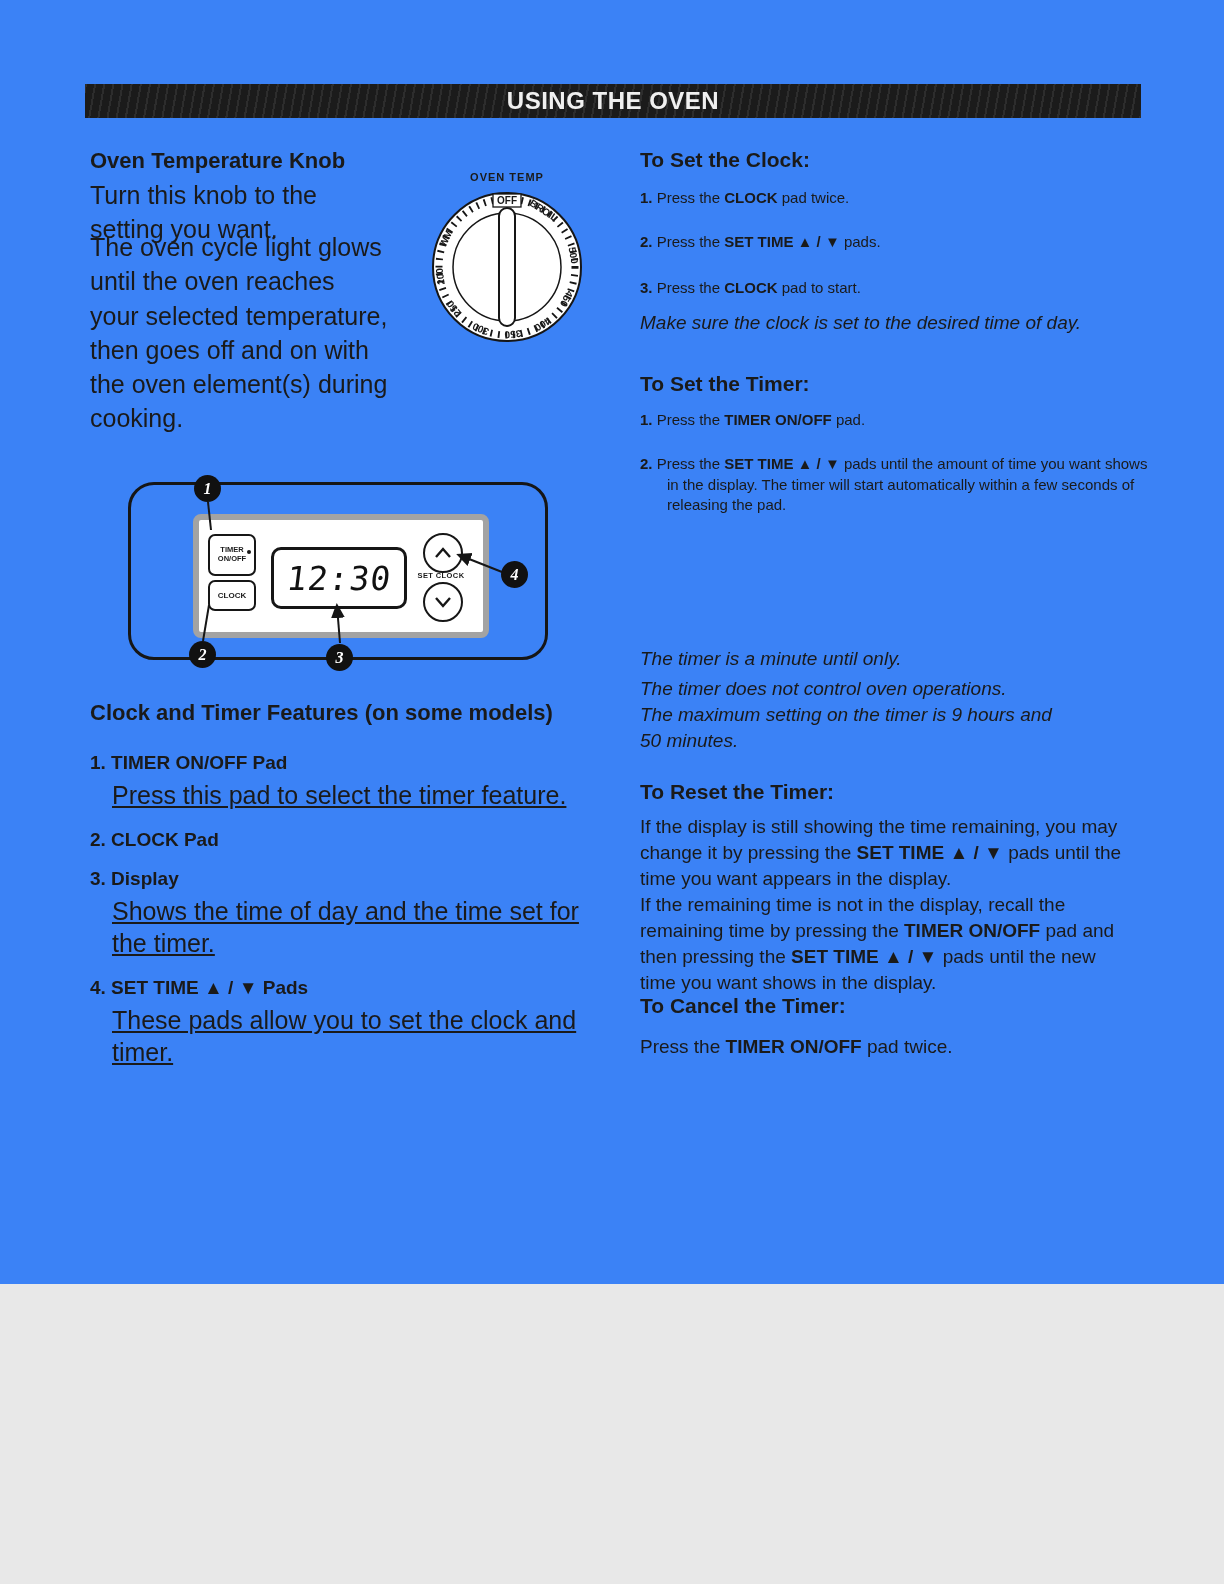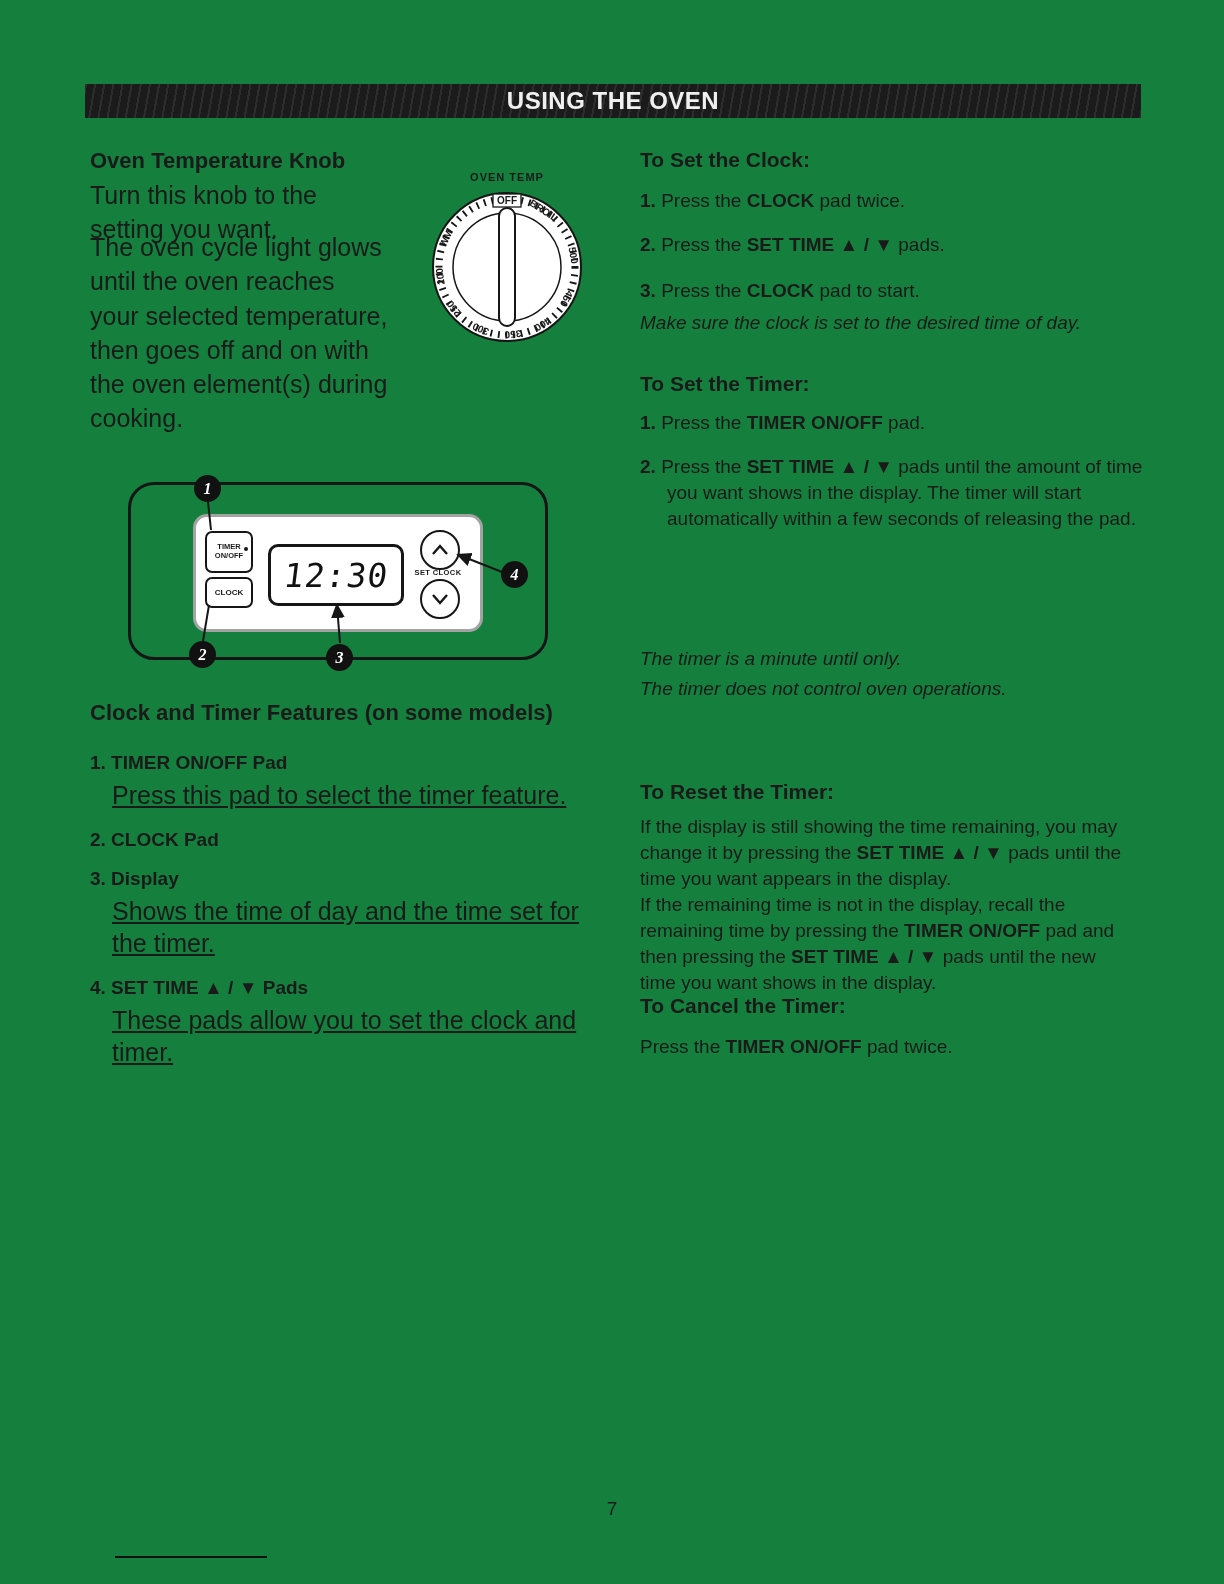--- a/index.html
+++ b/index.html
@@ -1,46 +1,46 @@
 <!DOCTYPE html>
 <html><head>
 <meta charset="utf-8">
 <style>
   html,body { margin:0; padding:0; background:#e8e8e8; }
   .page {
-    position:relative; width:1224px; height:1584px; margin:0 auto;
-    background:#15803d; color:#1a1a1a;
+    position:relative; width:1224px; height:1284px; margin:0 auto;
+    background:#3b82f6; color:#1a1a1a;
     font-family:"Liberation Sans", sans-serif; overflow:hidden;
   }
   
   .title-bar {
     position:absolute; left:85px; top:84px; width:1056px; height:34px;
     background:#1b1b1b; color:#f0f0f0;
     background-image:repeating-linear-gradient(100deg, rgba(255,255,255,.08) 0 2px, transparent 2px 9px);
     display:flex; align-items:center; justify-content:center;
     font-weight:bold; font-size:24px; letter-spacing:.5px;
   }
   
   .col-left  { position:absolute; left:90px;  top:148px; width:505px; height:900px; }
   .col-right { position:absolute; left:640px; top:148px; width:505px; height:950px; }
   .col-left > *, .col-right > * { position:absolute; margin:0; }
   .hL { font-size:22px; font-weight:bold; }
   .hR { font-size:21px; font-weight:bold; }
   .body { font-size:25px; line-height:1.37; }
-  .step { font-size:19px; line-height:1.37; padding-left:27px; text-indent:-27px; }
+  .step { font-size:15px; line-height:1.37; padding-left:27px; text-indent:-27px; }
   .note { font-size:19px; line-height:1.37; }
   
   .knob-svg { left:332px; top:22px; }
   .knob-title-txt { font-size:11px; font-weight:bold; letter-spacing:1px; fill:#1a1a1a; }
   .dial-txt { font-size:10px; font-weight:bold; fill:#1a1a1a; }
   
   .clock-illus { left:38px; top:334px; width:414px; height:172px;
     border:3px solid #161616; border-radius:26px; }
   .panel { position:absolute; left:62px; top:29px; width:284px; height:112px;
-    border:3px solid #a3a3a3; border-radius:14px; background:#fff; }
+    border:6px solid #a3a3a3; border-radius:8px; background:#fff; }
   .btn-timer { position:absolute; left:9px; top:14px; width:44px; height:38px;
     border:2px solid #161616; border-radius:7px;
     display:flex; flex-direction:column; align-items:center; justify-content:center;
     font-size:7.5px; font-weight:bold; line-height:1.15; text-align:center; }
   .btn-timer .dot { position:absolute; right:3px; top:14px; width:4px; height:4px; border-radius:50%; background:#161616; }
   .btn-clock { position:absolute; left:9px; top:60px; width:44px; height:27px;
     border:2px solid #161616; border-radius:7px;
     display:flex; align-items:center; justify-content:center; font-size:8px; font-weight:bold; }
   .display { position:absolute; left:72px; top:27px; width:130px; height:56px;
     border:3px solid #161616; border-radius:10px;
@@ -182,21 +182,21 @@
     <h3 class="hR" style="left:0; top:0;">To Set the Clock:</h3>
     <p class="step" style="left:0; top:40px;  width:490px;"><span style="font-weight: bold;">1. </span><span>Press the </span><span style="font-weight: bold;">CLOCK</span><span> pad twice.</span></p>
     <p class="step" style="left:0; top:84px;  width:490px;"><span style="font-weight: bold;">2. </span><span>Press the </span><span style="font-weight: bold;">SET TIME ▲ / ▼</span><span> pads.</span></p>
     <p class="step" style="left:0; top:130px; width:490px;"><span style="font-weight: bold;">3. </span><span>Press the </span><span style="font-weight: bold;">CLOCK</span><span> pad to start.</span></p>
     <p class="note" style="left:0; top:162px; width:490px;"><span style="font-style: italic;">Make sure the clock is set to the desired time of day.</span></p>
 
     <h3 class="hR" style="left:0; top:224px;">To Set the Timer:</h3>
     <p class="step" style="left:0; top:262px; width:490px;"><span style="font-weight: bold;">1. </span><span>Press the </span><span style="font-weight: bold;">TIMER ON/OFF</span><span> pad.</span></p>
     <p class="step" style="left:0; top:306px; width:482px;"><span style="font-weight: bold;">2. </span><span>Press the </span><span style="font-weight: bold;">SET TIME ▲ / ▼</span><span> pads until the amount of time you want shows in the display. The timer will start automatically within a few seconds of releasing the pad.</span></p>
     <p class="note" style="left:0; top:498px; width:470px;"><span style="font-style: italic;">The timer is a minute until only.</span></p>
-    <p class="note" style="left:0; top:528px; width:430px;"><span style="font-style: italic;">The timer does not control oven operations.</span><br></p>
+    <p class="note" style="left:0; top:528px; width:430px;"><span style="font-style: italic;">The timer does not control oven operations.</span><br><span style="font-style: italic;">The maximum setting on the timer is 9 hours and 50 minutes.</span></p>
 
     <h3 class="hR" style="left:0; top:632px;">To Reset the Timer:</h3>
     <p class="note" style="left:0; top:744px; width:480px;"><span>If the remaining time is not in the display, recall the remaining time by pressing the </span><span style="font-weight: bold;">TIMER ON/OFF</span><span> pad and then pressing the </span><span style="font-weight: bold;">SET TIME ▲ / ▼</span><span> pads until the new time you want shows in the display.</span></p>
     <p class="note" style="left:0; top:666px; width:500px;"><span>If the display is still showing the time remaining, you may change it by pressing the </span><span style="font-weight: bold;">SET TIME ▲ / ▼</span><span> pads until the time you want appears in the display.</span></p>
 
     <h3 class="hR" style="left:0; top:846px;">To Cancel the Timer:</h3>
     <p class="note" style="left:0; top:886px; width:490px;"><span>Press the </span><span style="font-weight: bold;">TIMER ON/OFF</span><span> pad twice.</span></p>
   </section>
 
   <div class="page-number">7</div>

